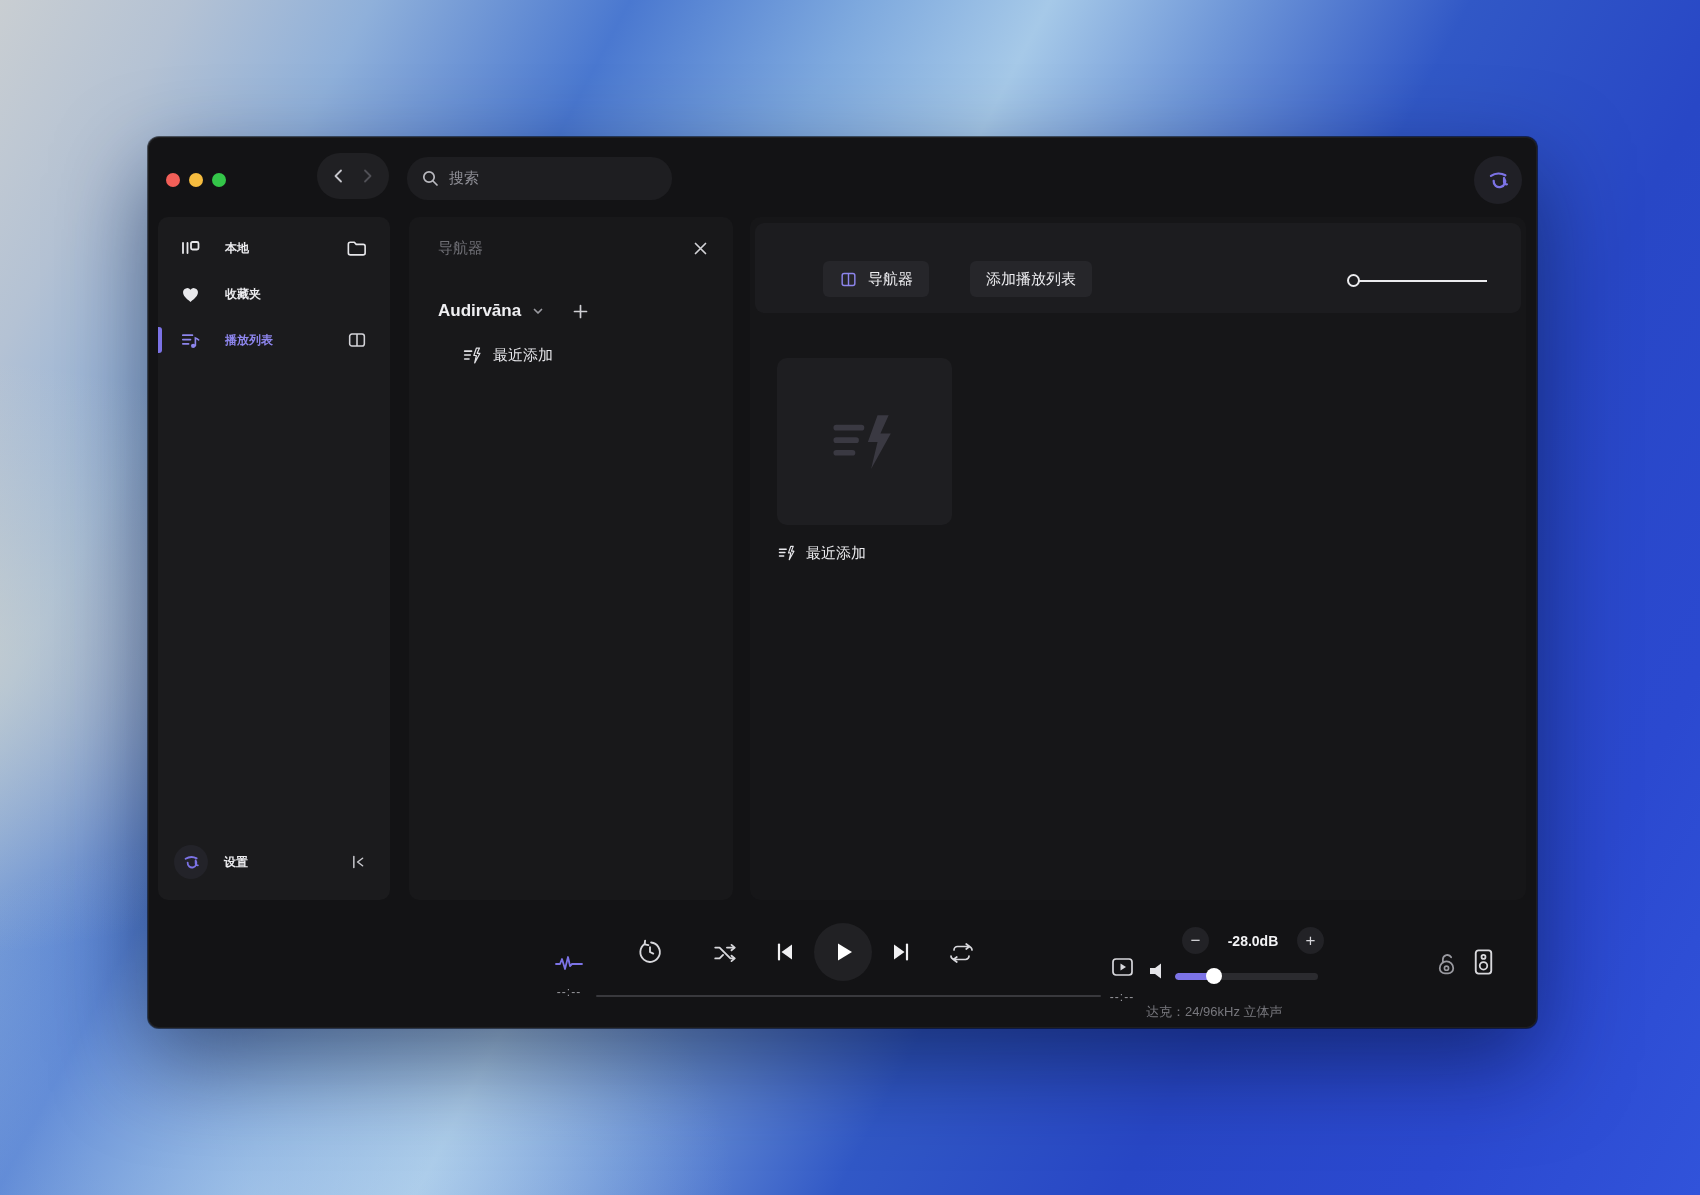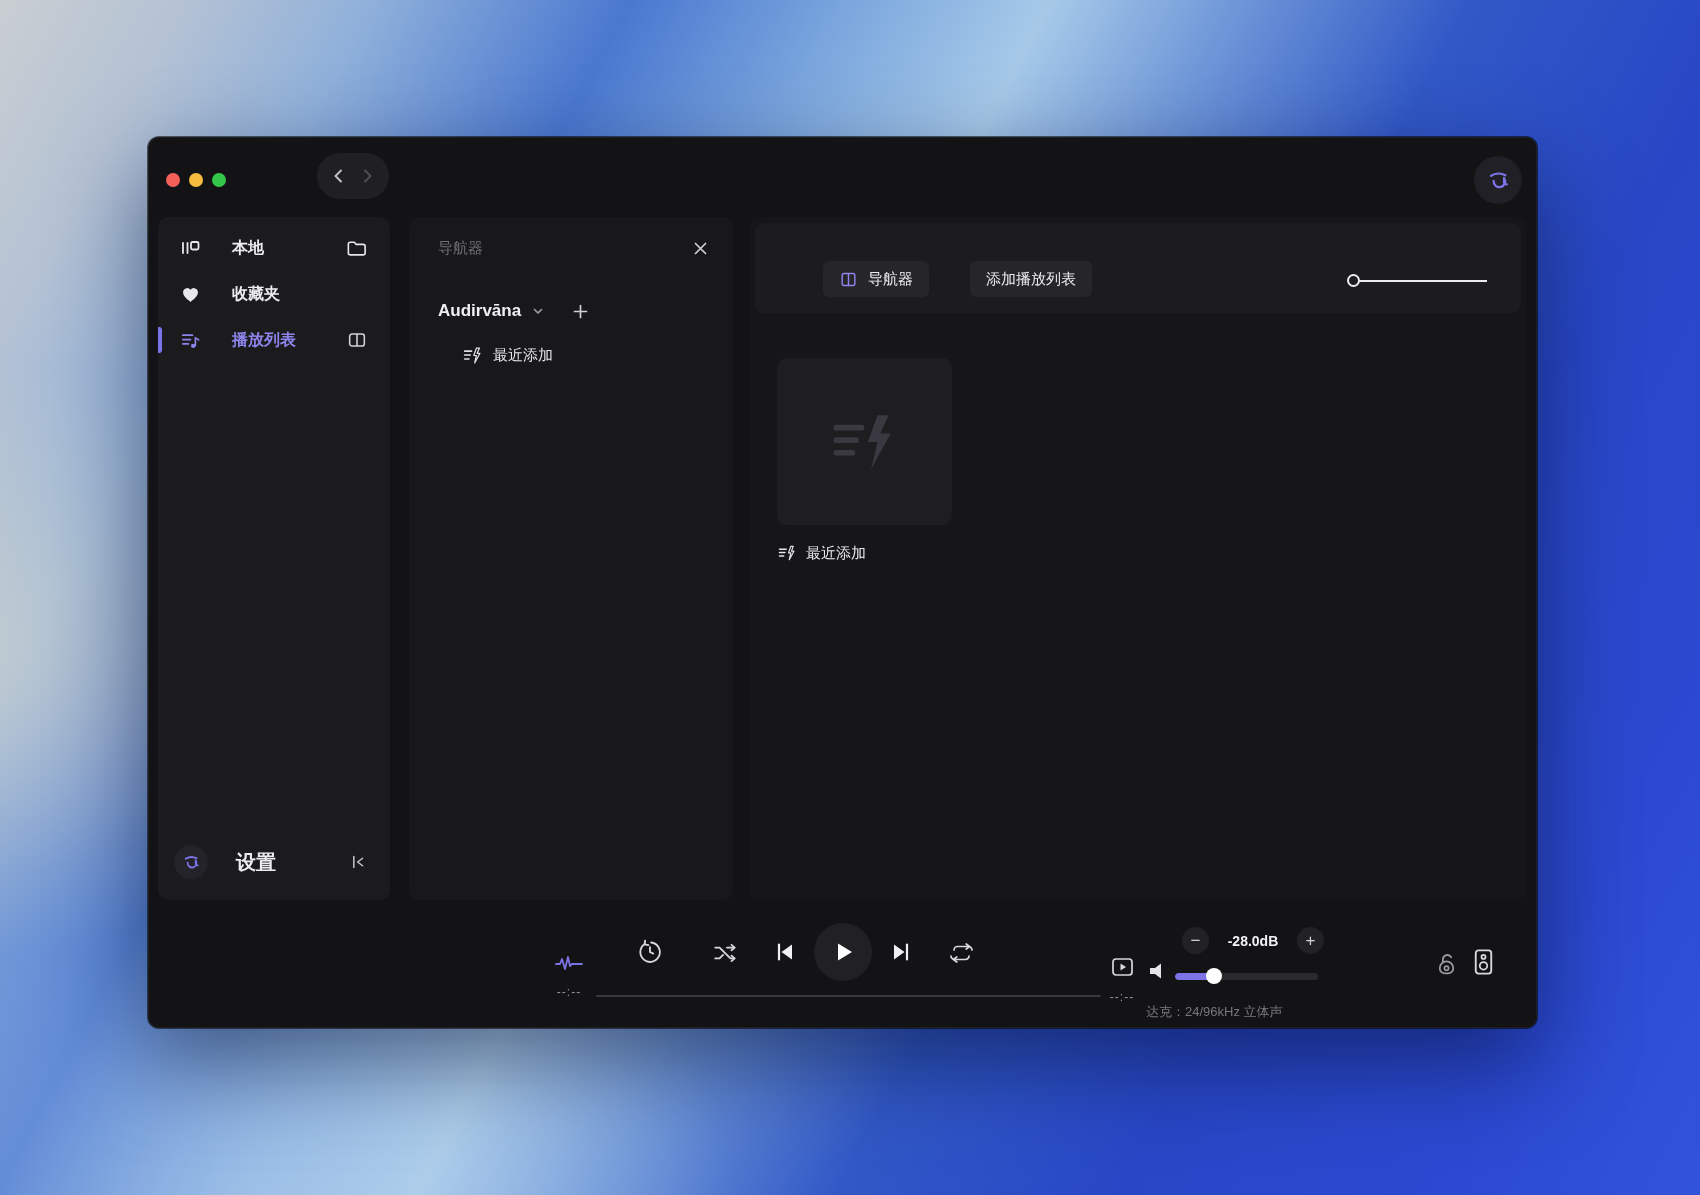--- a/index.html
+++ b/index.html
@@ -46,29 +46,29 @@
 
   
   .panel { position:absolute; top:80px; height:683px; border-radius:10px; }
   .sidebar   { left:10px;  width:232px; background:#1b1b1d; }
   .navigator { left:261px; width:324px; background:#18181a; }
   .main      { left:602px; width:776px; background:#161618; }
 
   
   .side-row { position:absolute; left:0; width:100%; height:34px; display:flex; align-items:center; }
   .side-row .ic { width:24px; margin-left:20px; display:flex; justify-content:center; }
-  .side-row .lbl { margin-left:30px; font-size:16px; font-weight:700; color:#ededf0; }
+  .side-row .lbl { margin-left:23px; font-size:12px; font-weight:700; color:#ededf0; }
   .side-row .right-ic { position:absolute; right:22px; display:flex; }
   .side-row.active .lbl { color:#8d85ec; }
   .active-bar { position:absolute; left:0; width:4px; height:26px; border-radius:0 3px 3px 0; background:#7c73e6; }
 
   .settings-row { position:absolute; left:0; bottom:18px; width:100%; height:40px; display:flex; align-items:center; }
   .settings-logo { width:34px; height:34px; border-radius:50%; background:#232329; margin-left:16px;
     display:flex; align-items:center; justify-content:center; }
-  .settings-row .lbl { margin-left:28px; font-size:20px; font-weight:700; color:#ededf0; }
+  .settings-row .lbl { margin-left:16px; font-size:12px; font-weight:700; color:#ededf0; }
   .settings-row .right-ic { position:absolute; right:22px; display:flex; }
 
   
   .nav-title { position:absolute; left:29px; top:22px; font-size:15px; color:#6f6f75; }
   .nav-close { position:absolute; right:22px; top:20px; width:22px; height:22px; display:flex; align-items:center; justify-content:center; }
   .lib-row { position:absolute; left:29px; top:84px; display:flex; align-items:center; }
   .lib-name { font-size:17px; font-weight:700; color:#efeff2; }
   .lib-caret { margin-left:11px; display:flex; }
   .lib-add { margin-left:27px; display:flex; }
   .nav-item { position:absolute; left:53px; top:128px; display:flex; align-items:center; gap:10px; }
@@ -136,20 +136,27 @@
 
   <div class="nav-pill">
     <svg width="18" height="18" viewBox="0 0 18 18">
       <path d="M11 3.5 L5.5 9 L11 14.5" fill="none" stroke="#c6c6cc" stroke-width="1.8" stroke-linecap="round" stroke-linejoin="round"></path>
     </svg>
     <svg width="18" height="18" viewBox="0 0 18 18">
       <path d="M7 3.5 L12.5 9 L7 14.5" fill="none" stroke="#505056" stroke-width="1.8" stroke-linecap="round" stroke-linejoin="round"></path>
     </svg>
   </div>
 
+  <div class="search-box">
+    <svg width="19" height="19" viewBox="0 0 19 19">
+      <circle cx="8" cy="8" r="5.2" fill="none" stroke="#b9b9bf" stroke-width="1.7"></circle>
+      <path d="M12 12 L16 16" stroke="#b9b9bf" stroke-width="1.7" stroke-linecap="round"></path>
+    </svg>
+    <span class="ph">搜索</span>
+  </div>
 
   <div class="logo-btn">
     <svg width="26" height="26" viewBox="0 0 24 24">
       <path d="M5.5 8.2 C9.5 5.6 15 5.6 18.8 7.6" fill="none" stroke="#7c73e6" stroke-width="2.1" stroke-linecap="round"></path>
       <path d="M17.6 10.2 a5.3 5.3 0 1 1 -9.6 2.6 M17.6 10.2 v3.6 q0 2.2 2.6 2.2" fill="none" stroke="#7c73e6" stroke-width="2.1" stroke-linecap="round"></path>
     </svg>
   </div>
 
   <div class="panel sidebar">
 

